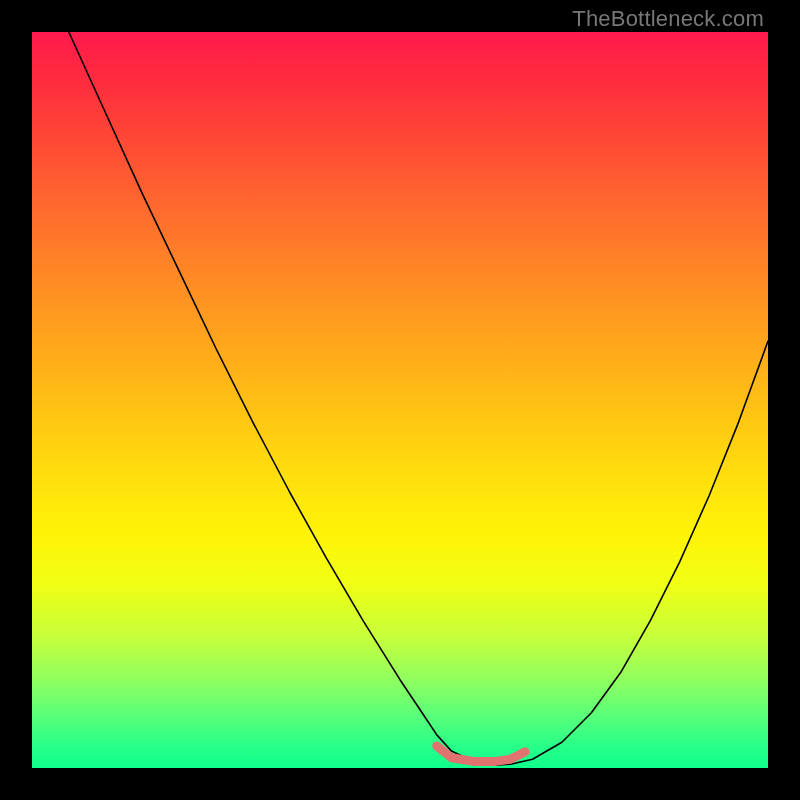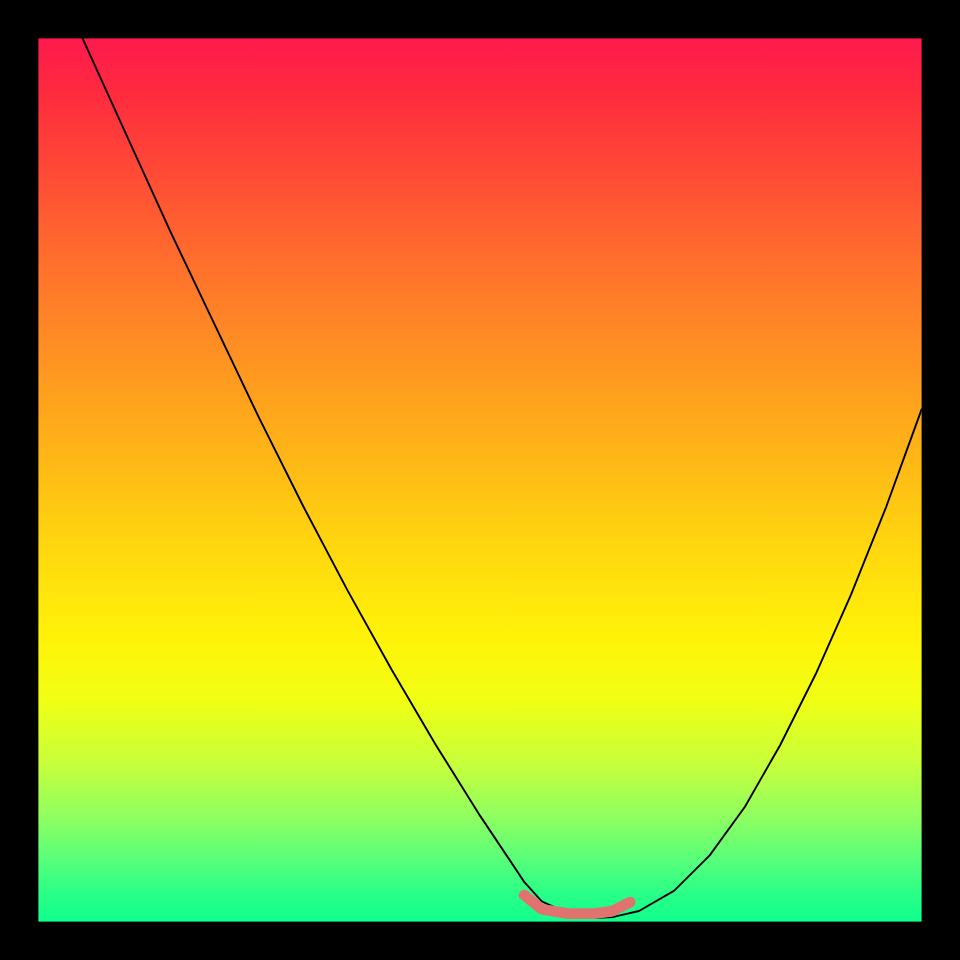--- a/index.html
+++ b/index.html
@@ -58,19 +58,20 @@
     top: 0;
     width: 736px;
     height: 736px;
     overflow: visible;
   }
 </style>
 </head>
 <body>
 
 <div class="frame">
+  <div class="watermark">TheBottleneck.com</div>
   <div class="plot">
     <svg class="curve" viewBox="0 0 736 736" preserveAspectRatio="none">
       <path fill="none" stroke="#000" stroke-width="1.6" stroke-linecap="round" stroke-linejoin="round" d="M36.8 0.0 L73.6 81.0 L110.4 161.9 L147.2 239.2 L184.0 316.5 L220.8 390.1 L257.6 460.0 L294.4 526.2 L331.2 588.8 L368.0 647.7 L390.1 680.8 L404.8 702.9 L419.5 719.1 L441.6 729.4 L463.7 733.1 L478.4 732.3 L500.5 727.2 L529.9 710.2 L559.4 680.8 L588.8 640.3 L618.2 588.8 L647.7 529.9 L677.1 463.7 L706.6 390.1 L736.0 309.1"></path>
       <path fill="none" stroke="#e0736f" stroke-width="9" stroke-linecap="round" stroke-linejoin="round" d="M404.8 713.9 L419.5 725.7 L441.6 729.4 L463.7 729.4 L478.4 727.2 L493.1 719.8"></path>
     </svg>
   </div>
 </div>
 
 </body></html>

